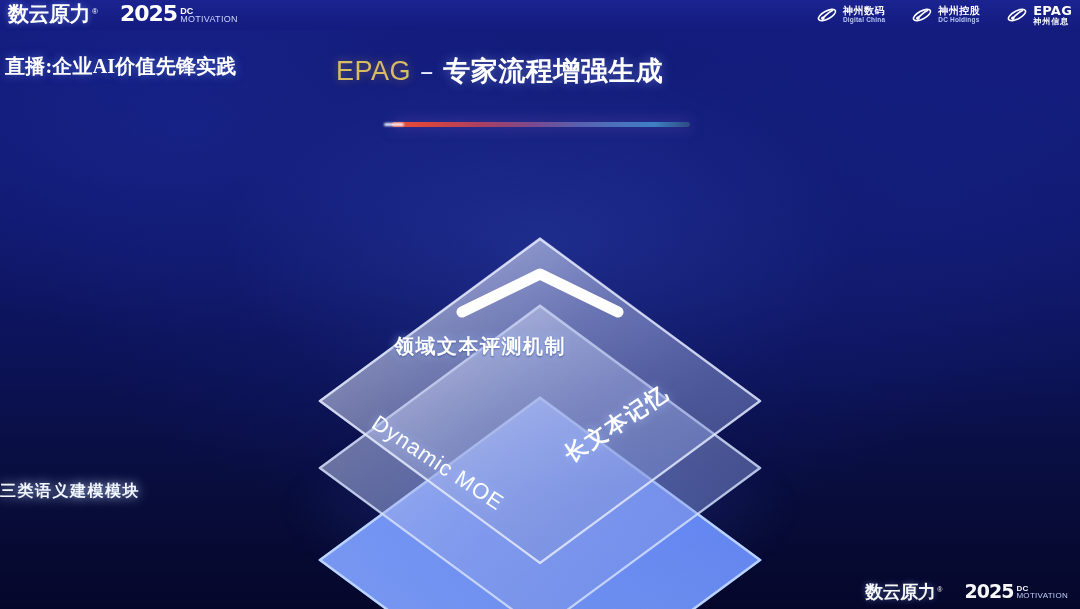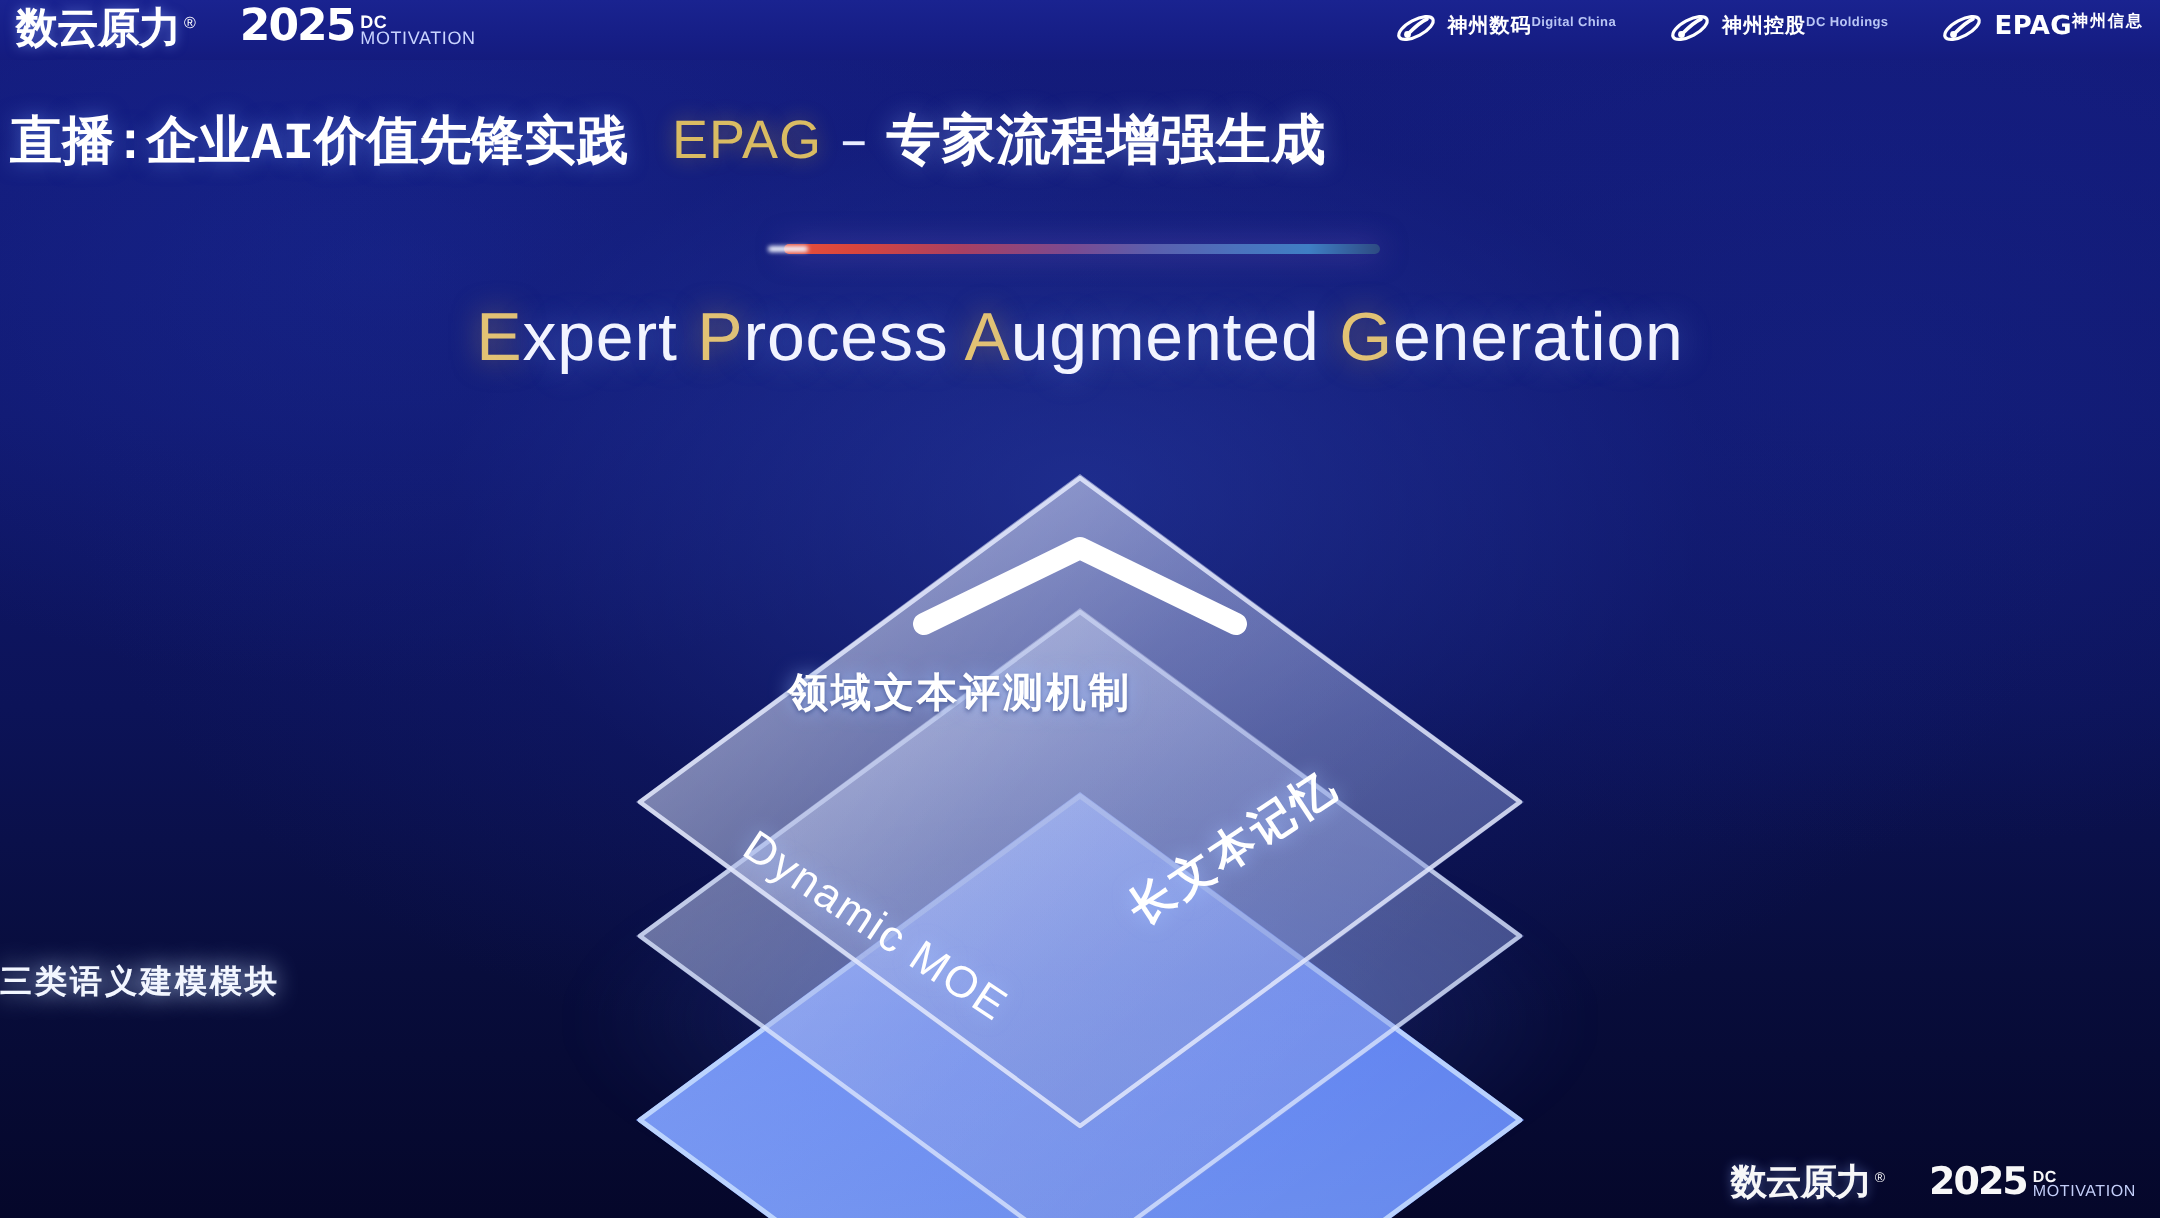--- a/index.html
+++ b/index.html
@@ -37,31 +37,31 @@
     font-size:22px; font-weight:700; color:#ffffff; line-height:1; letter-spacing:-1px;margin-left:20px;
   }
   .brand-dc { display:flex; flex-direction:column; line-height:0.95; margin-left:1px; position:relative; top:-1px; }
   .brand-dc .dc { font-size:9px; font-weight:700; color:#ffffff; letter-spacing:0.2px; }
   .brand-dc .mot { font-size:9px; font-weight:400; color:#c9d4ff; letter-spacing:0.3px; }
 
   
   .partners { position:absolute; right:8px; top:4px; display:flex; align-items:center; gap:26px; }
   .partner { display:flex; align-items:center; gap:5px; }
   .swirl { width:22px; height:20px; flex:0 0 auto; }
-  .p-text { display:flex; flex-direction:row; line-height:1.05; }
+  .p-text { display:flex; flex-direction:column; line-height:1.05; }
   .p-cn { font-size:10px; font-weight:700; color:#ffffff; letter-spacing:0.5px; white-space:nowrap; }
   .p-en { font-size:6.5px; font-weight:700; color:#b9c6f5; letter-spacing:0.2px; white-space:nowrap; }
   .p-cn.big { font-size:13px; font-family:"DejaVu Sans", sans-serif; letter-spacing:0.2px; }
   .p-en.cn2 { font-size:8px; color:#ffffff; font-weight:700; letter-spacing:1px; }
 
   
   .live-title {
     position:absolute; left:5px; top:53px;
-    font-family:Liberation Mono, monospace;
-    font-size:26px; font-weight:700; color:#ffffff; letter-spacing:0.2px;
+    font-family:Liberation Serif, serif;
+    font-size:20px; font-weight:700; color:#ffffff; letter-spacing:0.2px;
     text-shadow:0 0 10px rgba(120,160,255,0.5);
     white-space:nowrap;
     text-align:right;
   }
 
   .main-title {
     position:absolute; left:336px; top:54px;
     font-family:"DejaVu Sans", sans-serif;
     font-size:27px; font-weight:600; letter-spacing:0.5px;
     white-space:nowrap; line-height:1.25;text-align:right;
@@ -273,23 +273,20 @@
   </div>
 
   <div class="live-title">直播:企业AI价值先锋实践</div>
 
   <div class="main-title">
     <span class="epag">EPAG</span><span class="dash"> – </span><span class="cn">专家流程增强生成</span>
   </div>
 
   <div class="divider"></div>
 
-  <div class="subtitle">
-    <span class="cap">E</span><span>xpert </span><span class="cap">P</span><span>rocess </span><span class="cap">A</span><span>ugmented </span><span class="cap">G</span><span>eneration</span>
-  </div>
 
   <div class="stack">
 
     <div class="glow-base"></div>
 
     <div class="layer layer-3"></div>
     <div class="edge" style="top:396px;">
       <svg viewBox="0 0 444 328" xmlns="http://www.w3.org/2000/svg">
         <polygon points="222,2 442,164 222,326 2,164" fill="none" stroke="rgba(200,222,255,0.85)" stroke-width="2.4" stroke-linejoin="round"></polygon>
       </svg>

